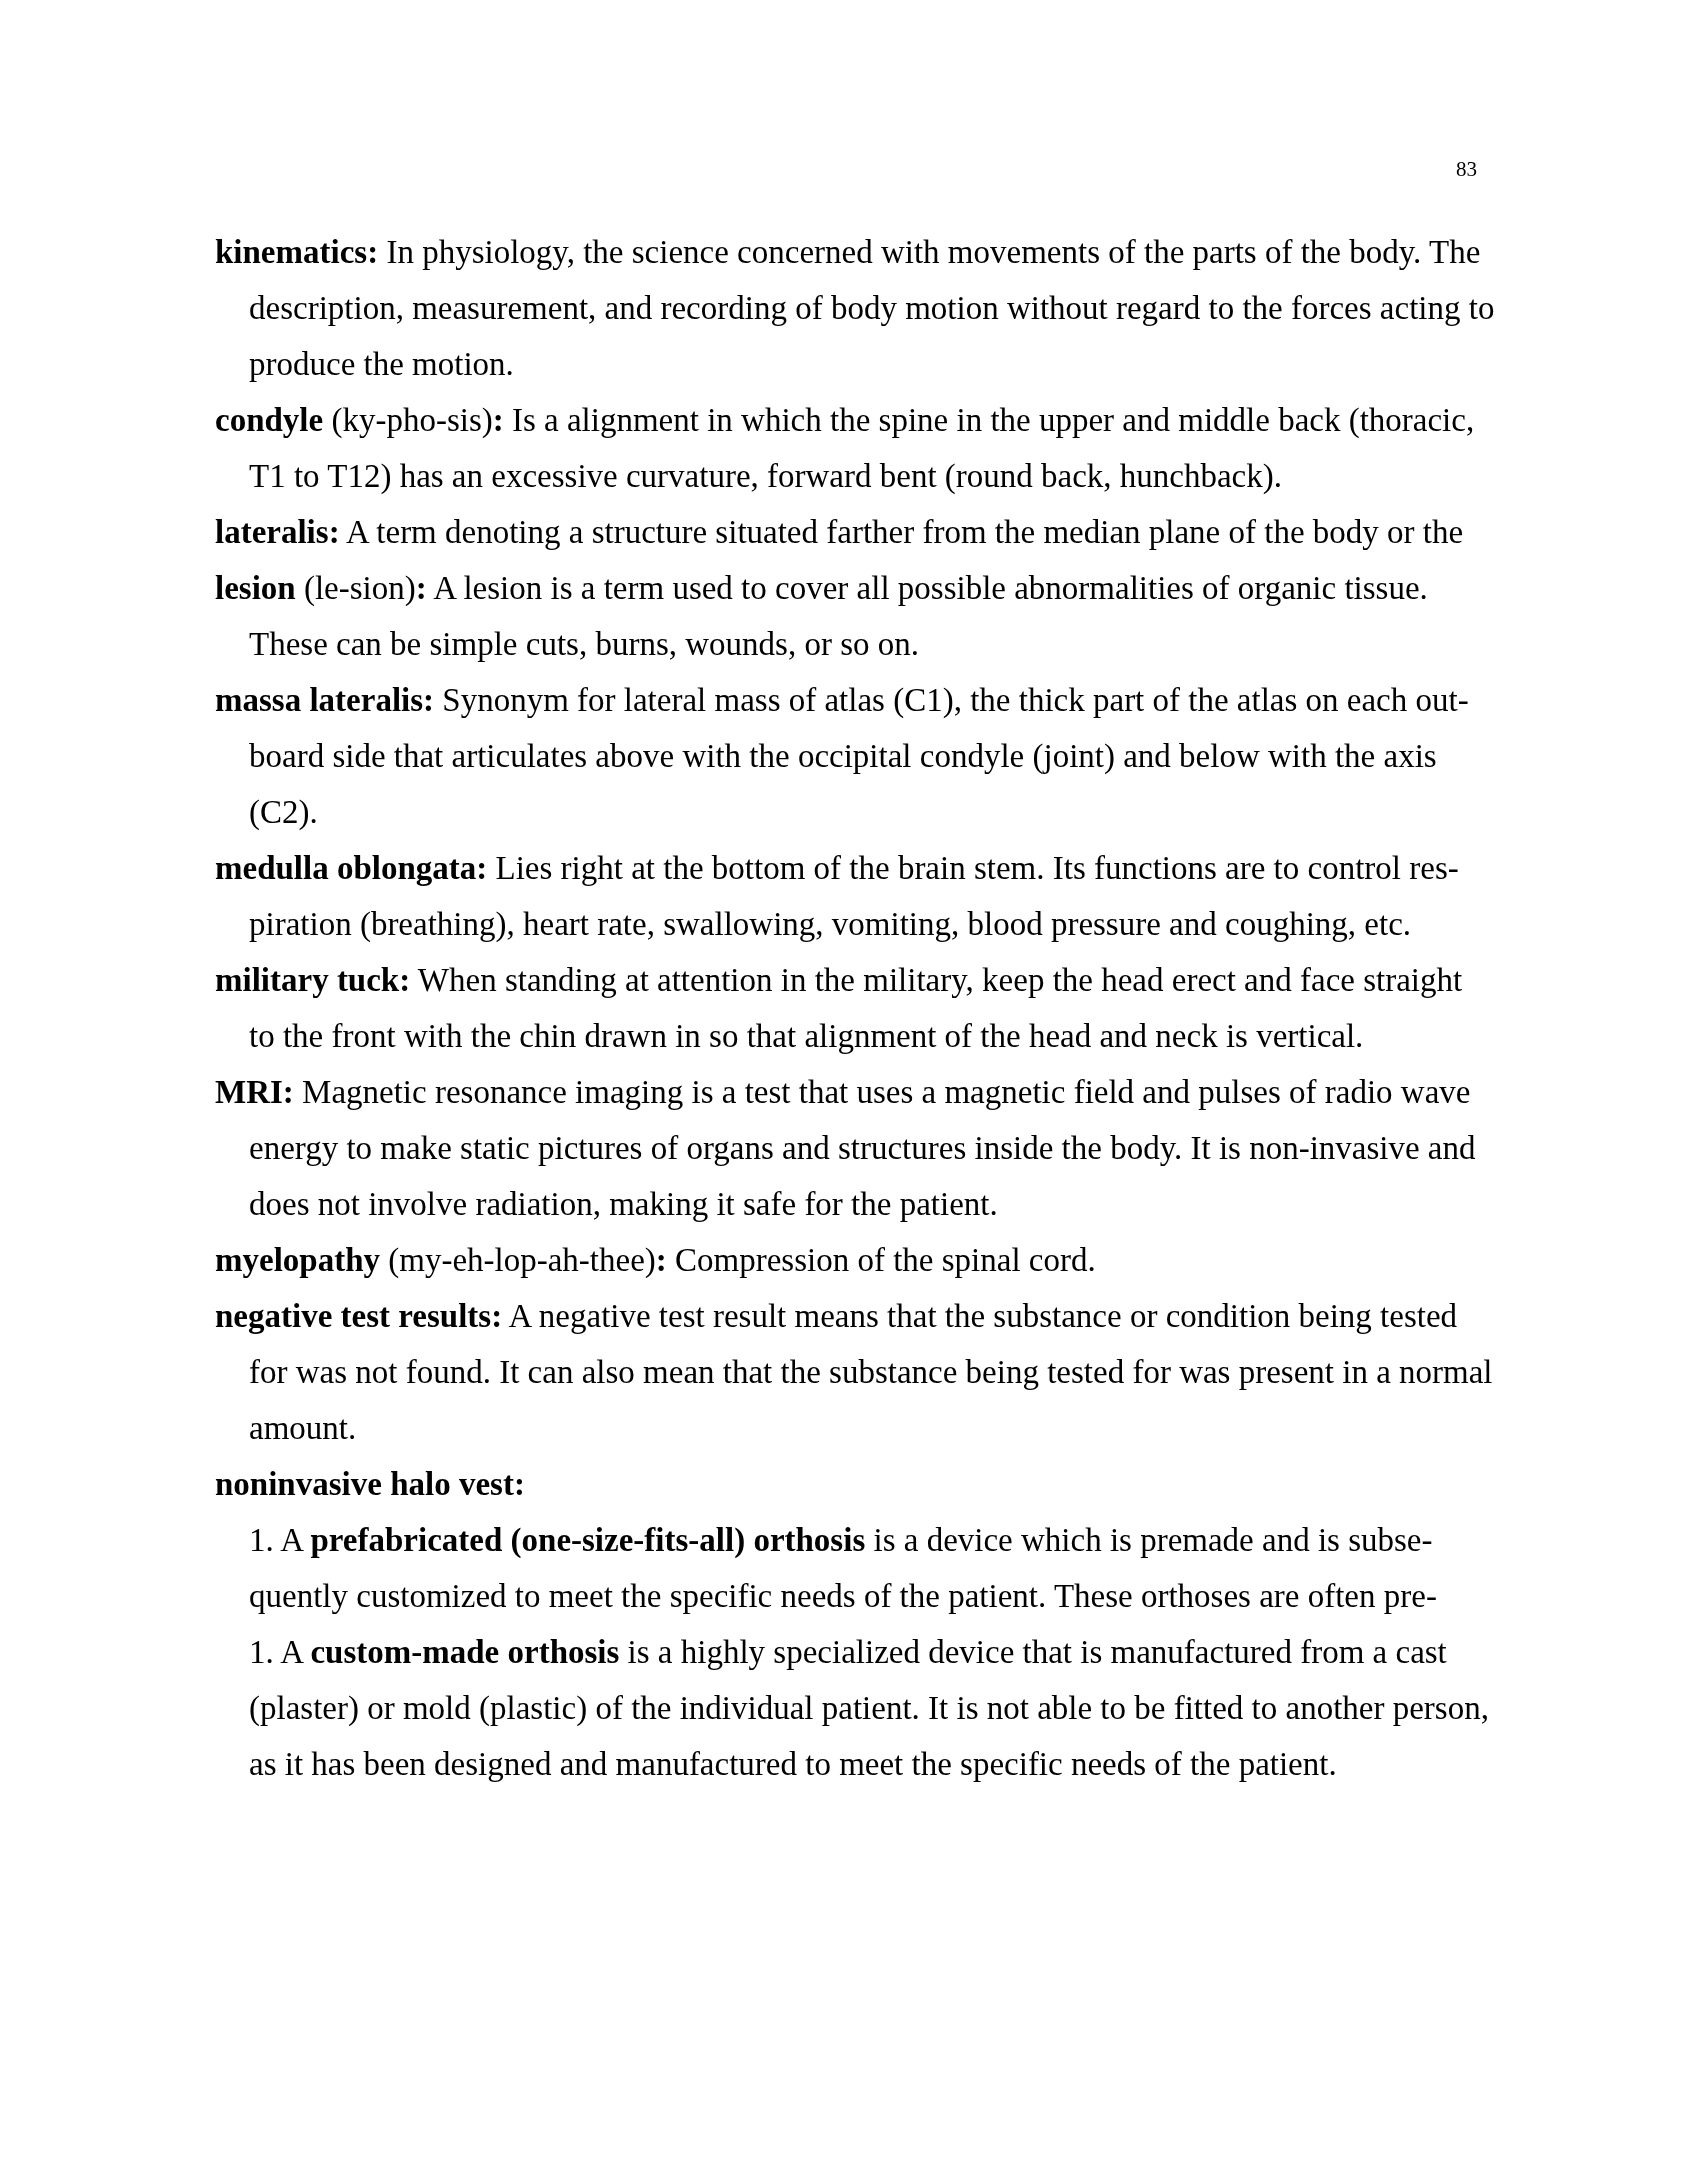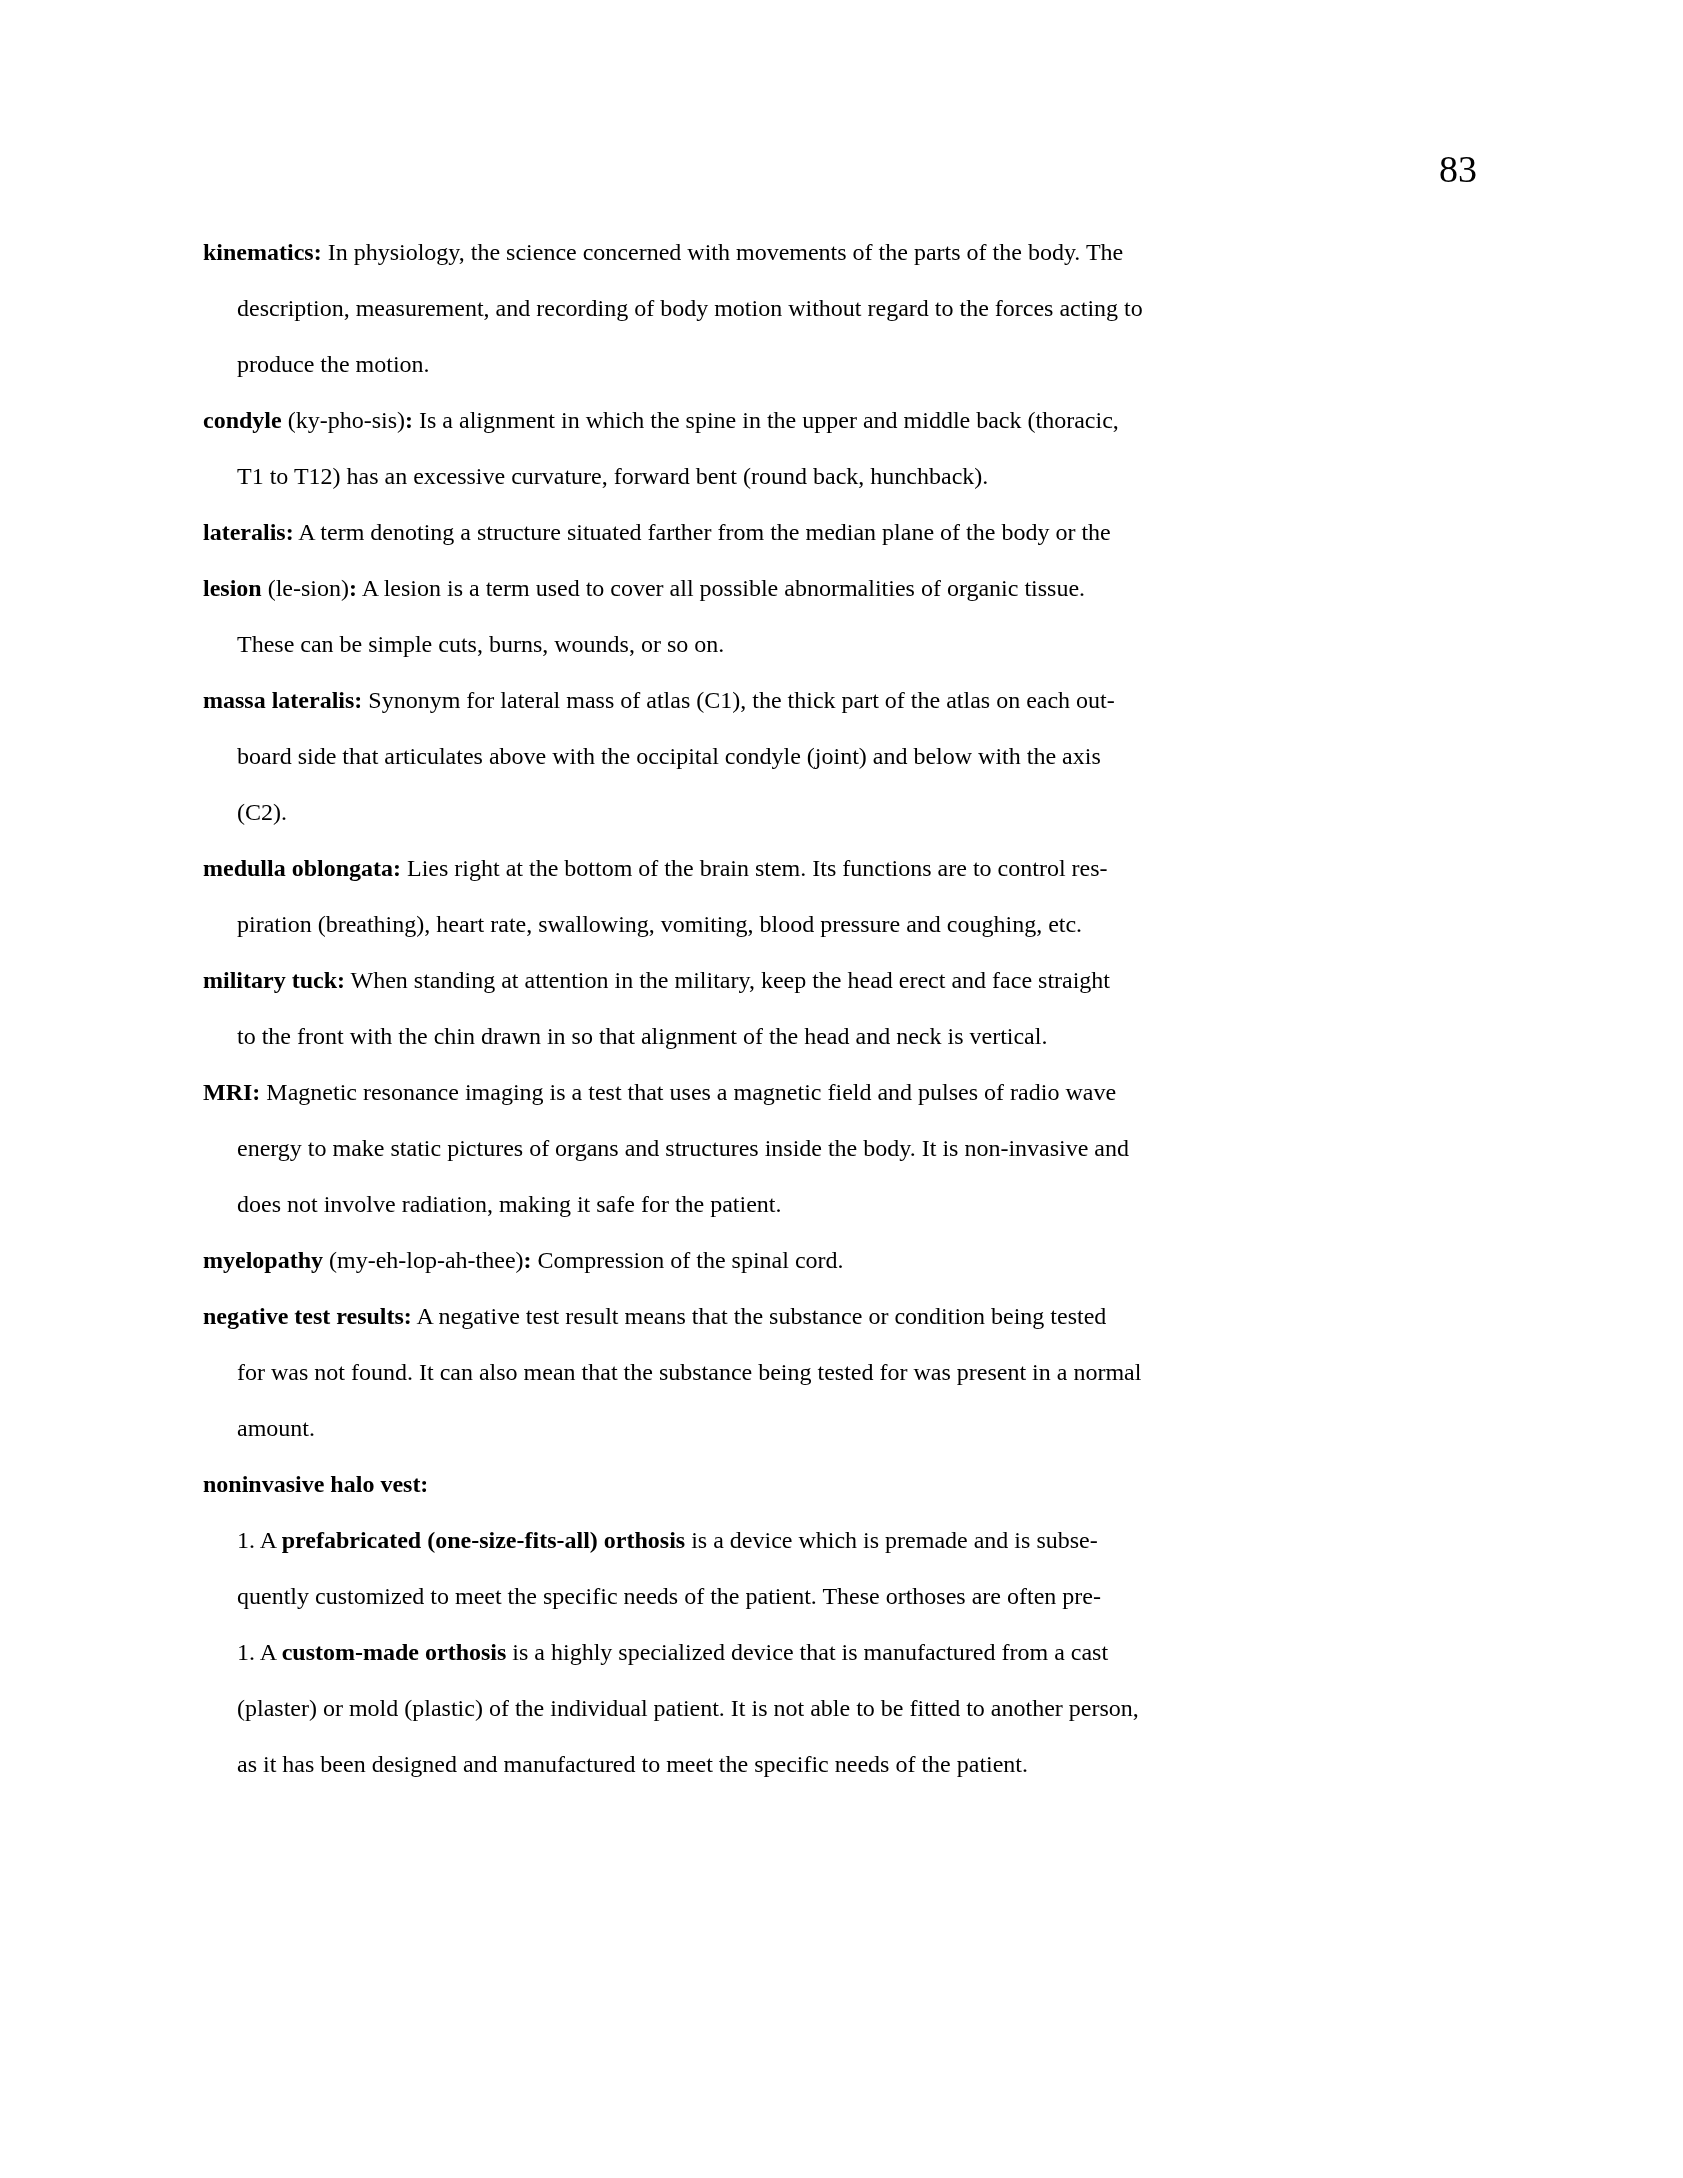--- a/index.html
+++ b/index.html
@@ -13,38 +13,39 @@
     height: 2178px;
     background: #ffffff;
     color: #000000;
     font-family: "Liberation Serif", "DejaVu Serif", serif;
     overflow: hidden;
   }
   .page-number {
     position: absolute;
     top: 153px;
     right: 206px;
-    font-size: 38px;
+    font-size: 21px;
     line-height: 33px;
     text-align: center;
   }
   .glossary-body {
     position: absolute;
     left: 203px;
     top: 224px;
     width: 1307px;
   }
   .entry {
     margin: 0;
     padding: 0;
   }
   .line {
-    font-size: 24px;
+    font-size: 33px;
     line-height: 56px;
     white-space: nowrap;
+    margin-left: 12px;
   }
   .line.cont {
     padding-left: 34px;
   }
   .line .b {
     font-weight: bold;
   }
 </style>
 </head>
 <body>

